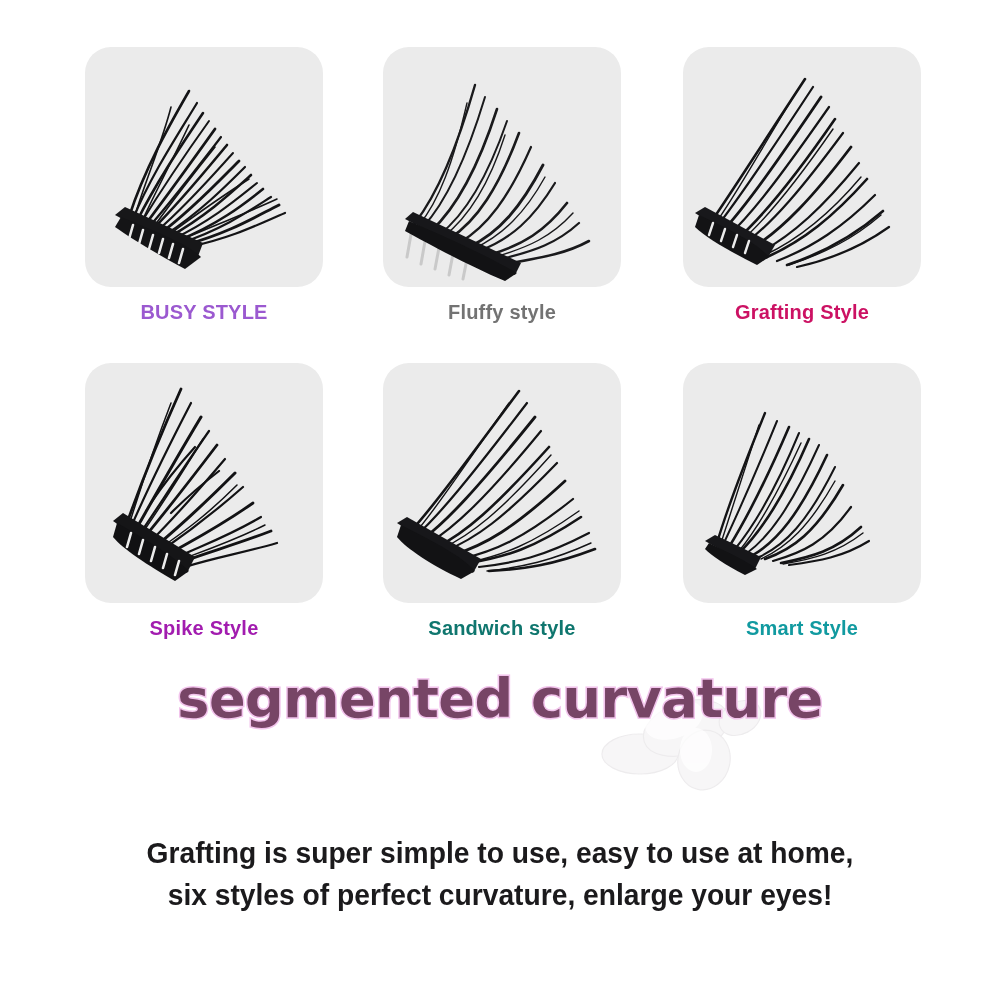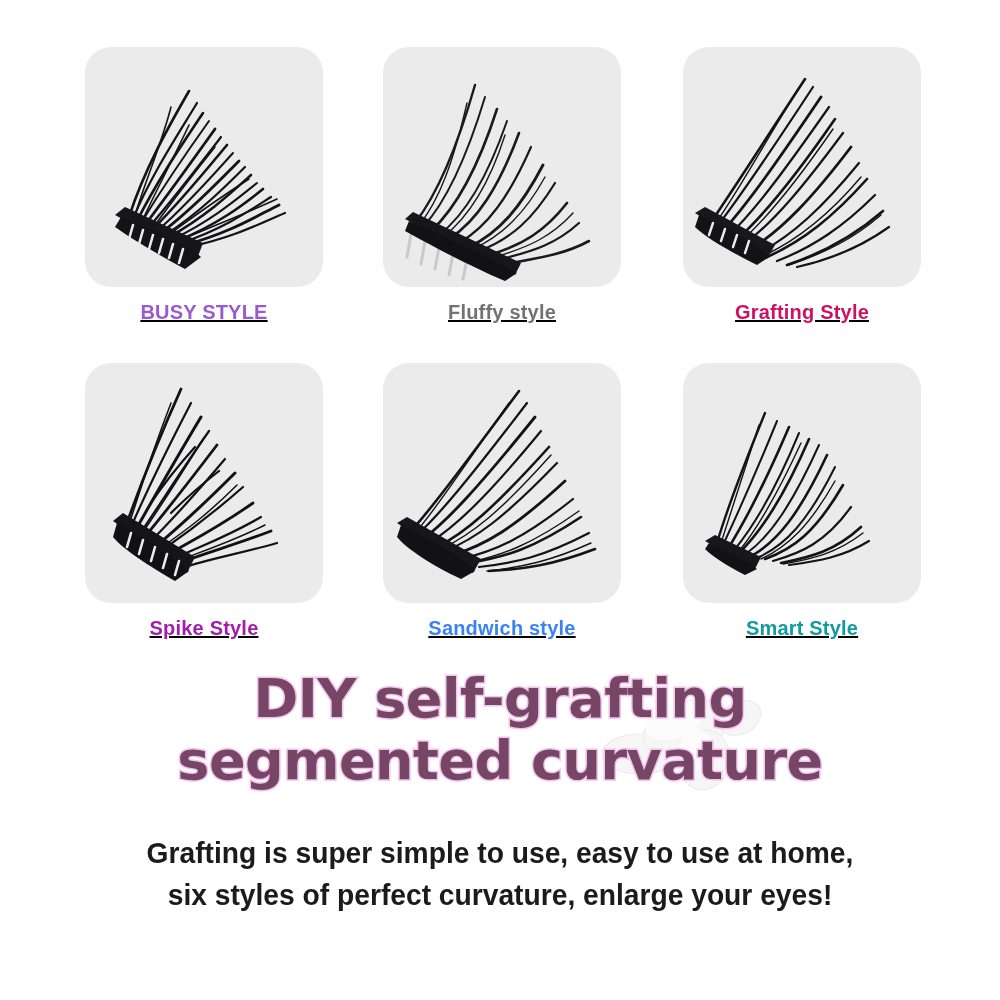--- a/index.html
+++ b/index.html
@@ -20,21 +20,20 @@
   #product-grid {
     position: absolute;
     left: 0;
     top: 0;
     width: 1000px;
     height: 660px;
   }
   .style-card {
     position: absolute;
     width: 286px;
-    text-decoration: underline;
   }
   .card-thumb {
     position: relative;
     width: 238px;
     height: 240px;
     background: #ebebeb;
     border-radius: 26px;
     overflow: hidden;
   }
   .card-thumb .lash-svg {
@@ -281,21 +280,21 @@
           <path d="M106 208 C142 206 170 202 212 186" stroke-width="2.6"></path>
           <path d="M32 170 C52 148 76 110 126 40" stroke-width="1.4"></path>
           <path d="M58 186 C88 172 116 150 168 92" stroke-width="1.4"></path>
           <path d="M84 200 C120 192 148 182 196 148" stroke-width="1.4"></path>
           <path d="M104 208 C140 204 168 198 208 180" stroke-width="1.4"></path>
         </g>
         <path d="M14 160 L24 154 L98 196 L90 210 Z" fill="#17171a"></path>
         <path d="M18 162 C50 178 80 194 92 208 L78 216 C48 202 24 186 14 174 Z" fill="#121214"></path>
       </svg>
     </div>
-    <div class="card-label" style="color: #3b82f6;">Sandwich style</div>
+    <div class="card-label" style="color: #0f766e;">Sandwich style</div>
   </div>
 
   <div class="style-card col-3 row-2">
     <div class="card-thumb">
       <svg class="lash-svg" viewBox="0 0 238 240">
         <g stroke="#141416" fill="none" stroke-linecap="round">
           <path d="M34 180 C44 146 60 104 82 50" stroke-width="2.4"></path>
           <path d="M40 182 C54 152 72 112 94 58" stroke-width="2"></path>
           <path d="M46 184 C62 158 82 120 106 64" stroke-width="2.6"></path>
           <path d="M52 186 C70 164 92 128 116 70" stroke-width="2"></path>
@@ -327,21 +326,20 @@
       <ellipse cx="86" cy="52" rx="44" ry="26" transform="rotate(-18 86 52)"></ellipse>
       <ellipse cx="104" cy="84" rx="26" ry="30" transform="rotate(12 104 84)"></ellipse>
       <ellipse cx="140" cy="42" rx="22" ry="16" transform="rotate(-28 140 42)"></ellipse>
     </g>
     <g fill="#ffffff" opacity="0.75">
       <ellipse cx="74" cy="44" rx="30" ry="18" transform="rotate(-20 74 44)"></ellipse>
       <ellipse cx="96" cy="74" rx="16" ry="22"></ellipse>
     </g>
   </svg>
   <div id="headline">
-    <span class="hl-line">DIY self-grafting</span>
     <span class="hl-line">segmented curvature</span>
   </div>
 </div>
 
 <div id="subcopy">
   <span class="sub-line">Grafting is super simple to use, easy to use at home,</span>
   <span class="sub-line">six styles of perfect curvature, enlarge your eyes!</span>
 </div>
 
 </body></html>

